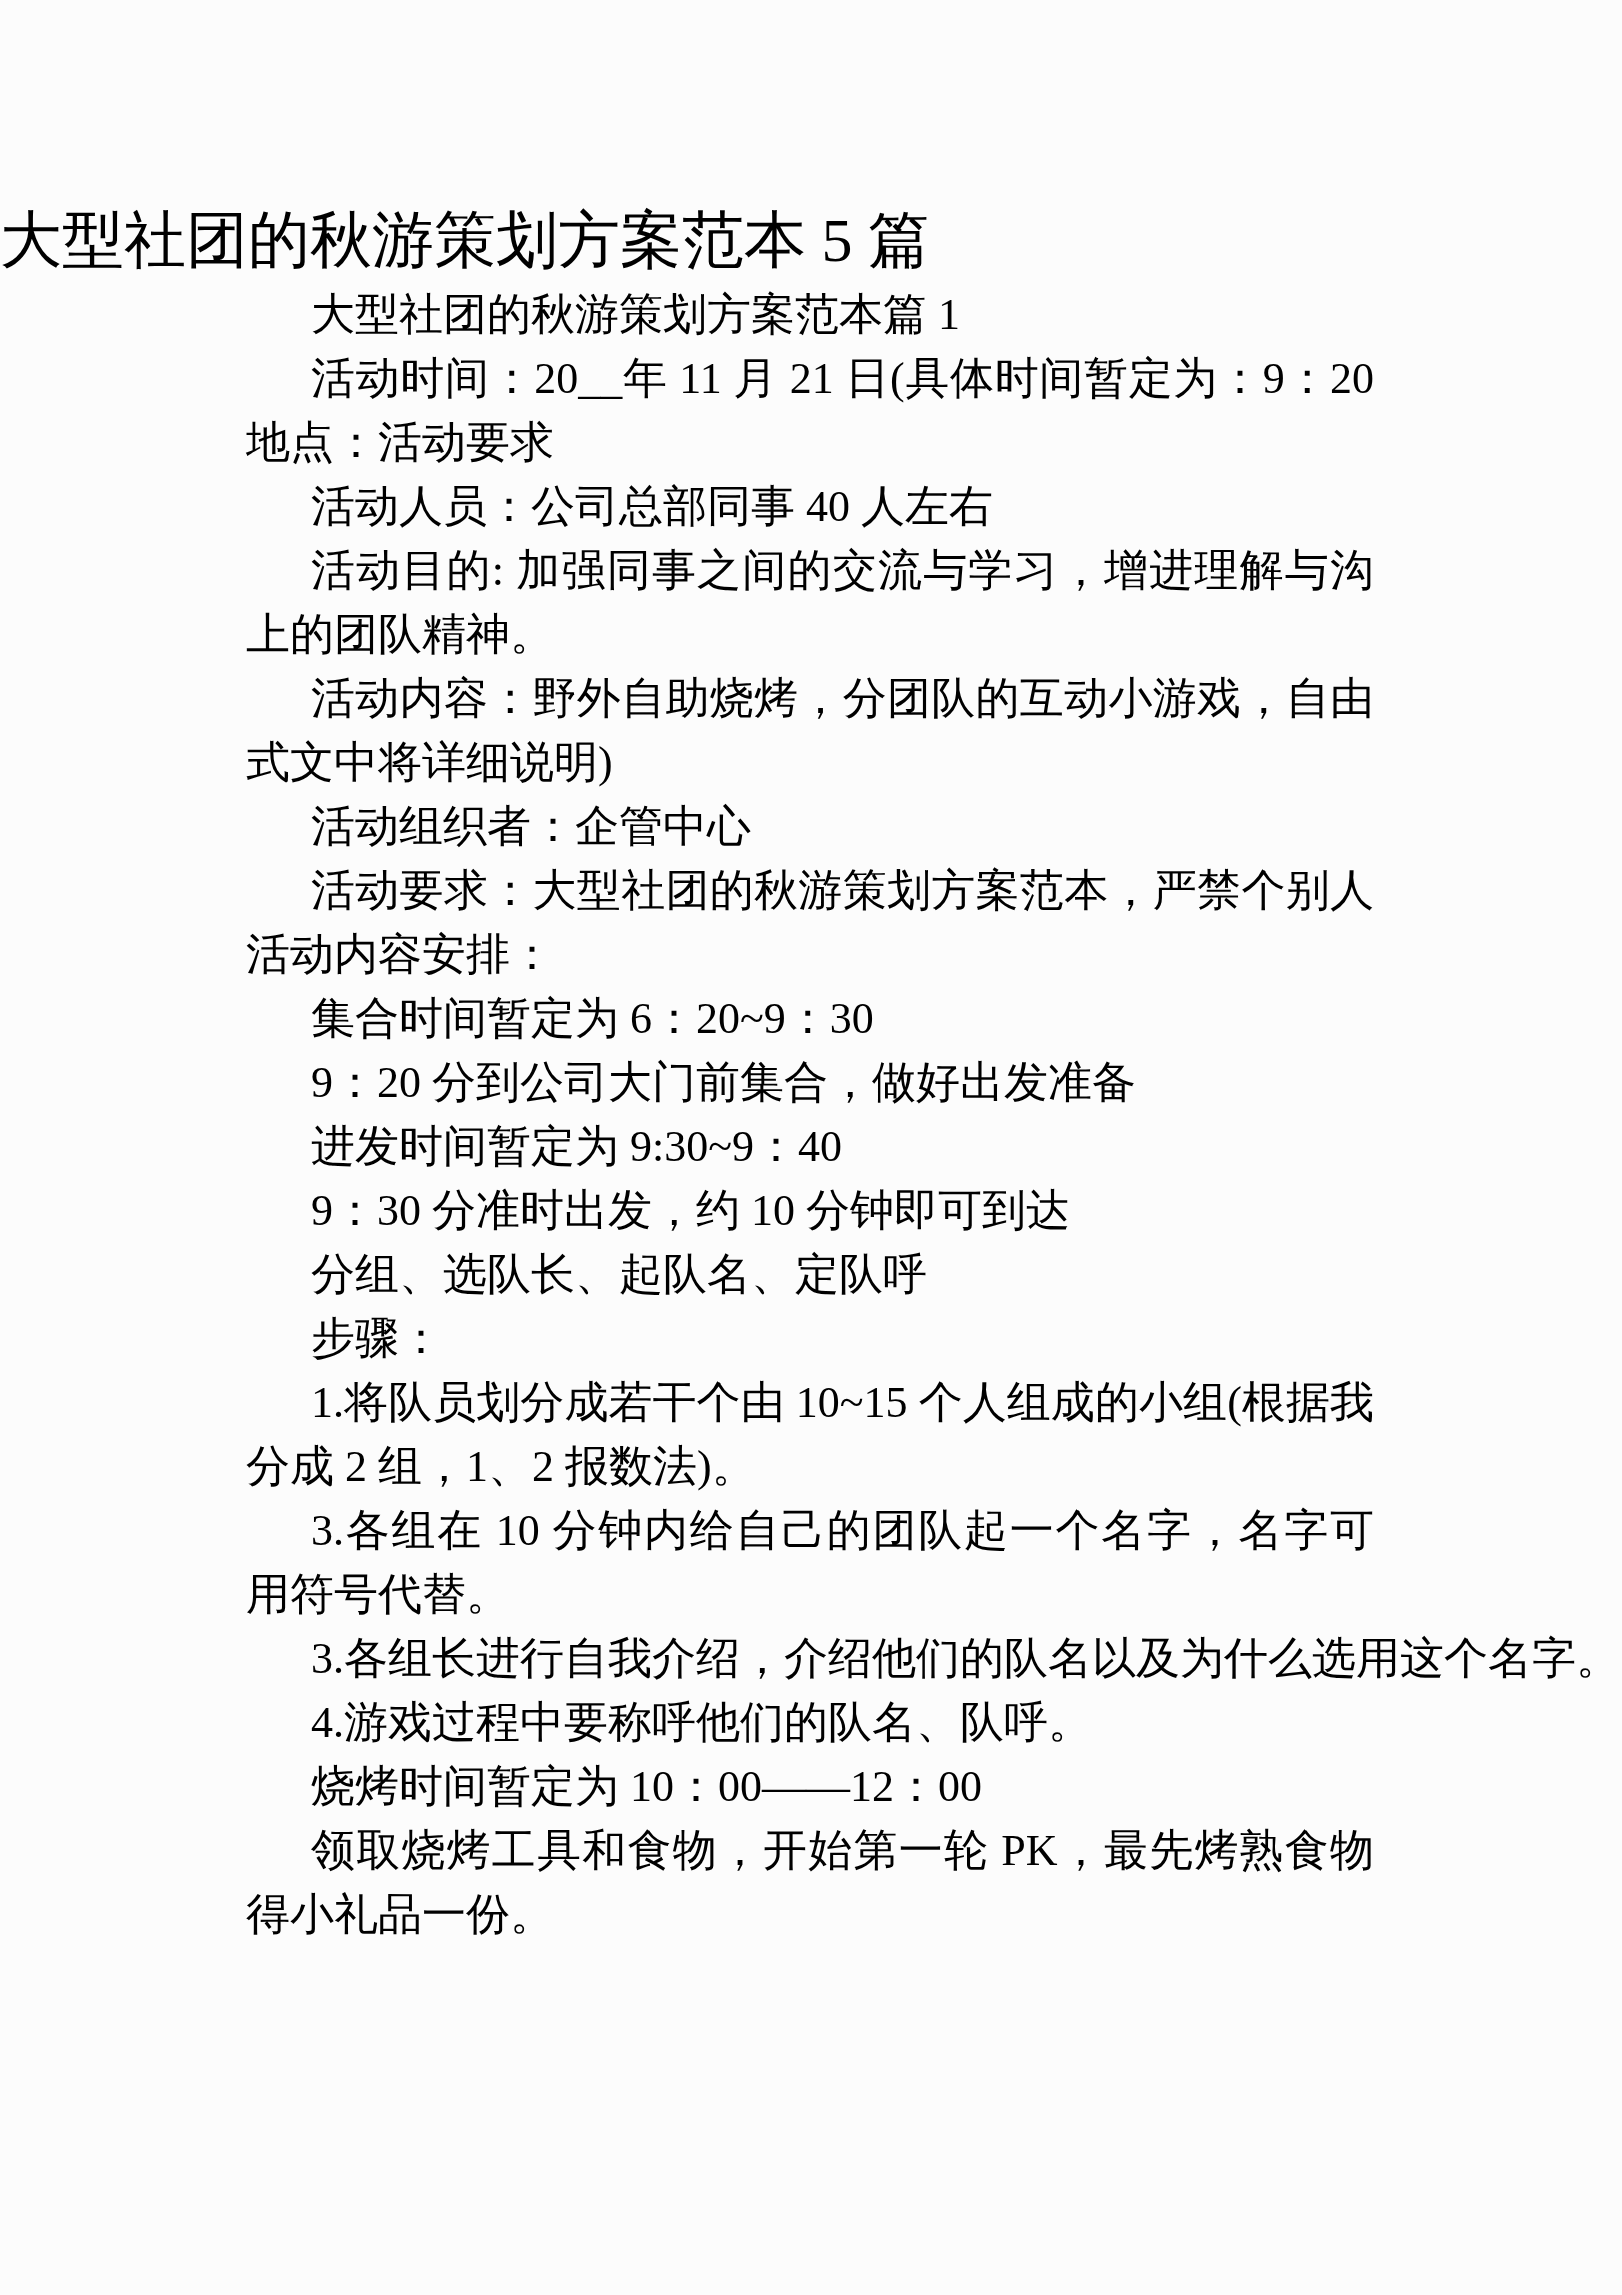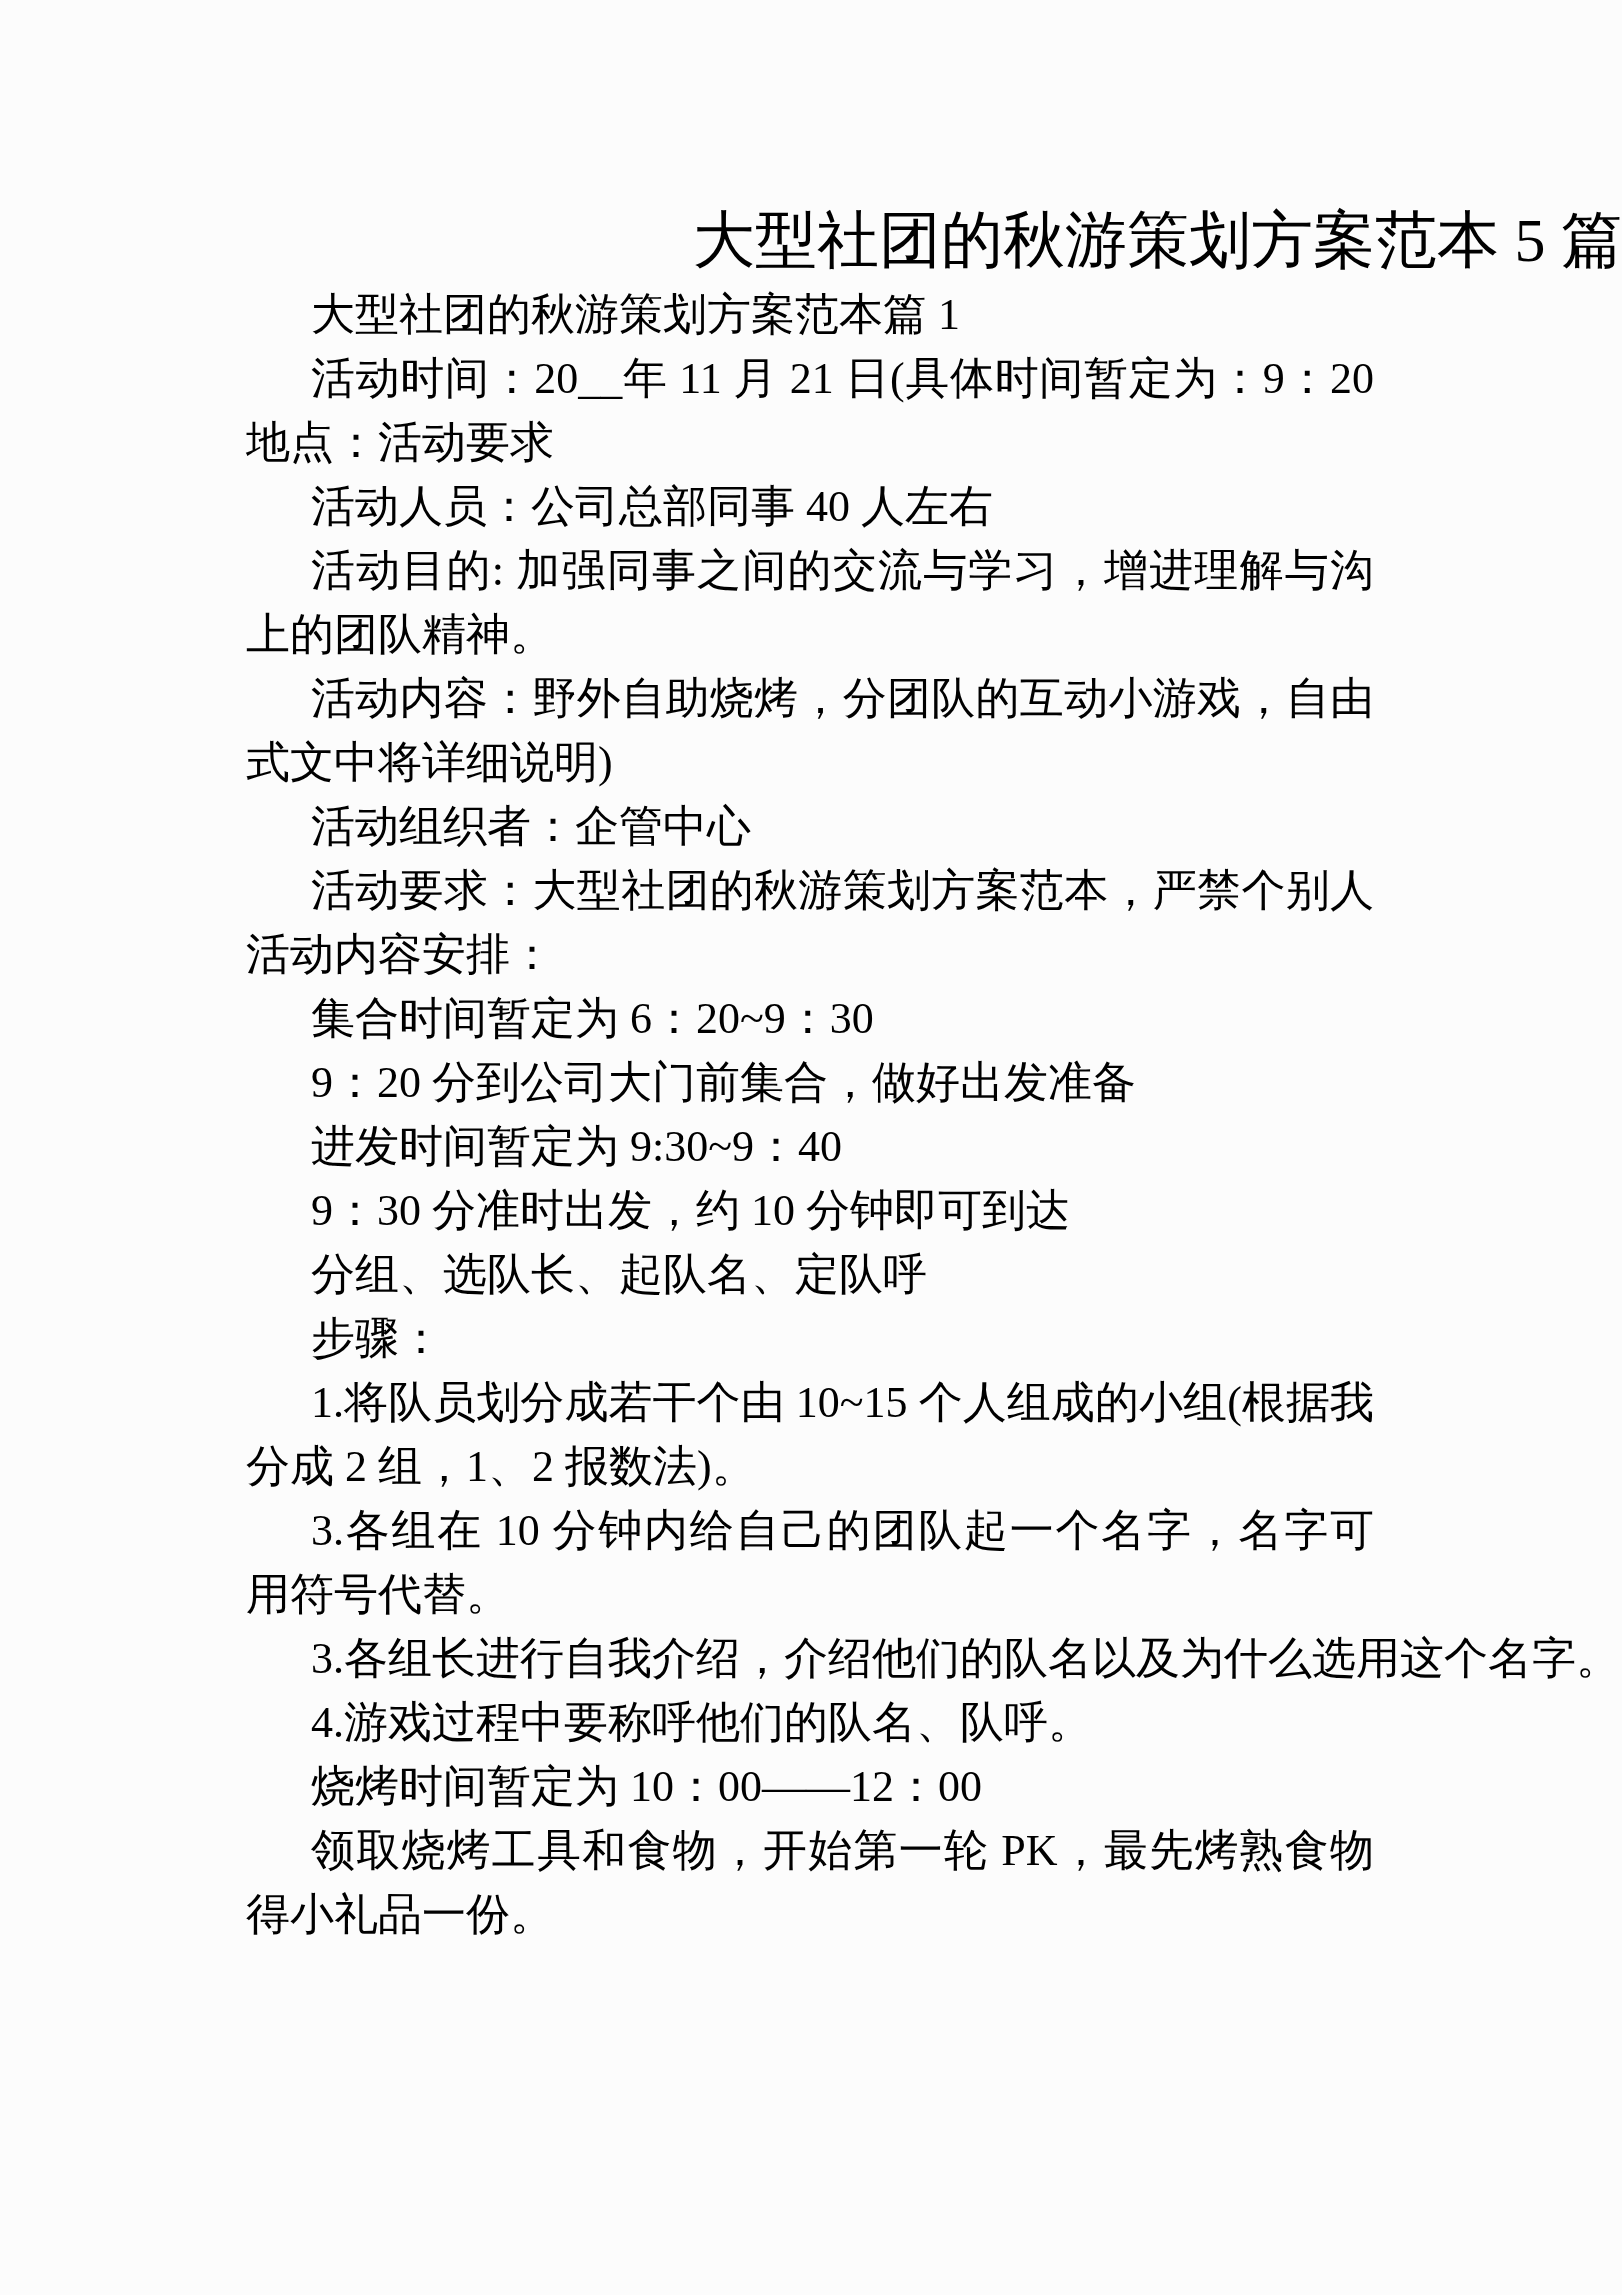--- a/index.html
+++ b/index.html
@@ -22,21 +22,21 @@
     height: 2295px;
     background: #fcfcfc;
   }
   .doc-title {
     position: absolute;
     left: 0;
     width: 1623px;
     top: 204px;
     height: 72px;
     line-height: 72px;
-    text-align: right;
+    text-align: left;
     font-size: 62px;
     font-weight: normal;
     margin: 0;
     white-space: nowrap;
   }
   .body {
     position: absolute;
     left: 246px;
     top: 283px;
     width: 1128px;

